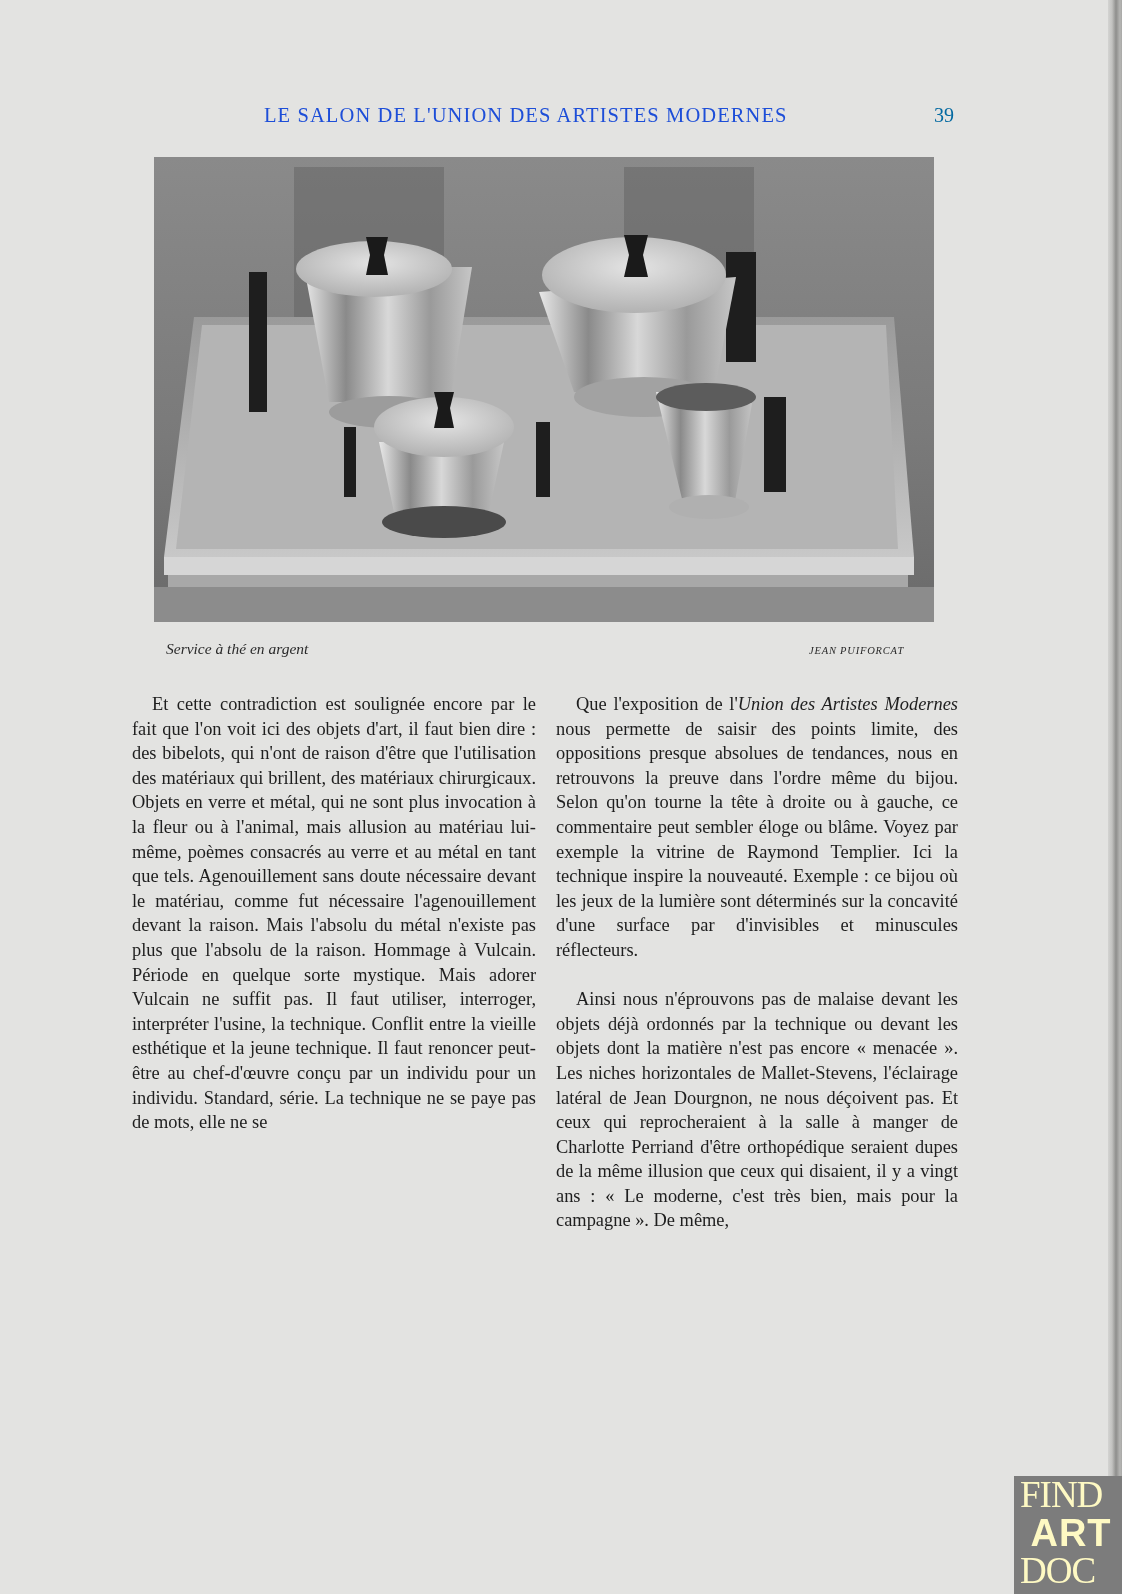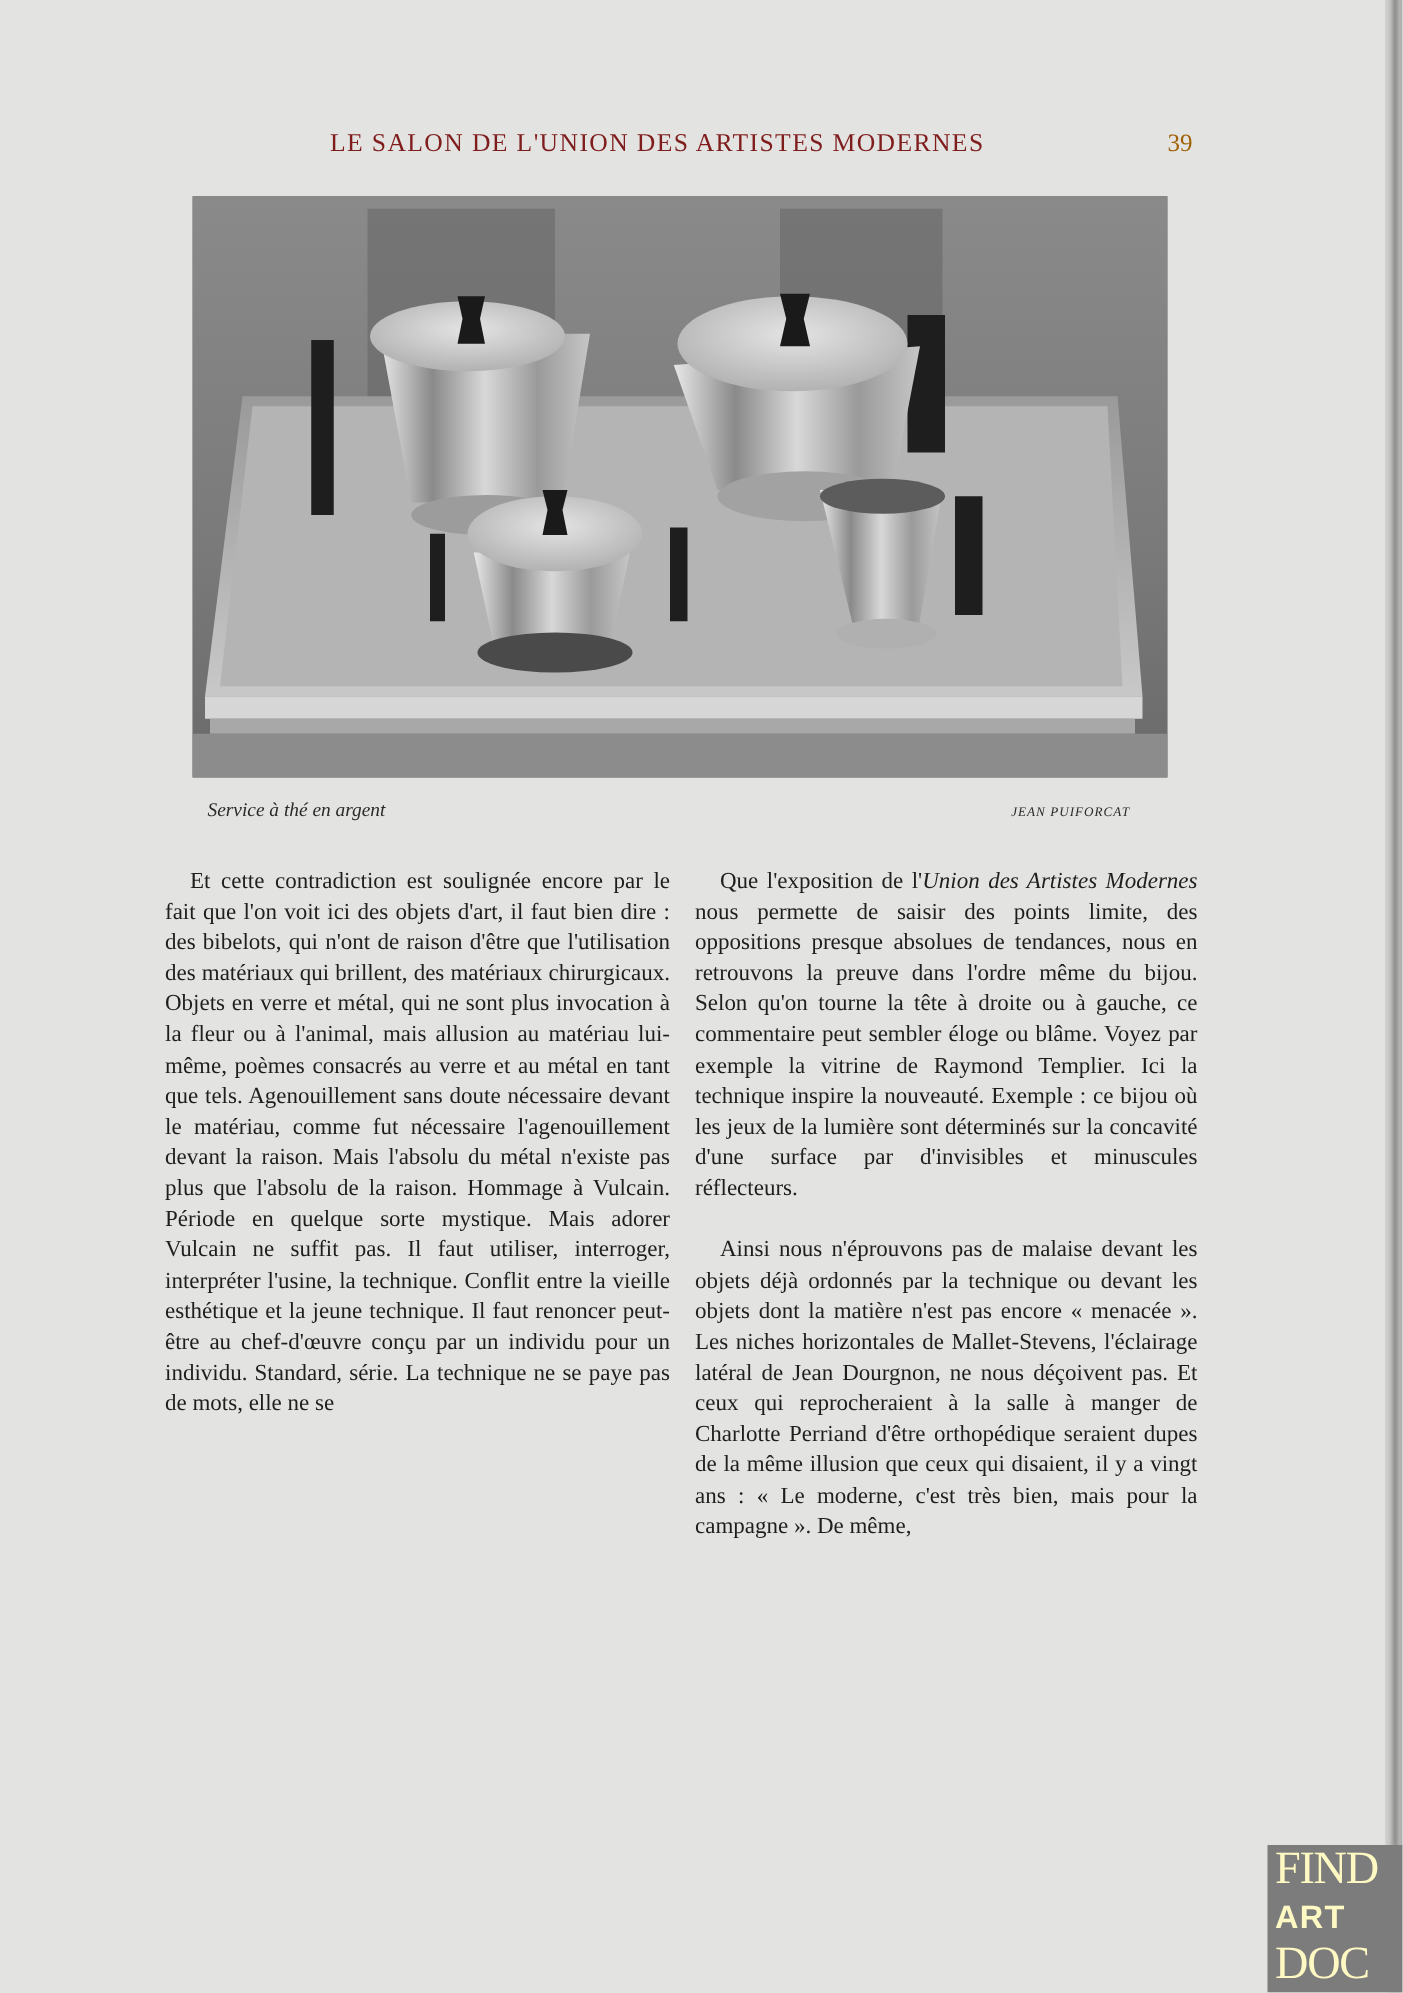--- a/index.html
+++ b/index.html
@@ -8,25 +8,25 @@
       background: #e3e3e1;
       font-family: "Liberation Serif", "DejaVu Serif", serif;
       color: #1e1e1e;
     }
     .page-edge {
       position: absolute; top: 0; right: 0; width: 14px; height: 1594px;
       background: linear-gradient(to right, #d4d4d2 0px, #c2c2c0 4px, #8e8e8c 8px, #b6b6b4 12px, #a8a8a6 14px);
     }
     .running-head {
       position: absolute; top: 104px; left: 264px; width: 560px;
-      font-size: 20.5px; letter-spacing: 1.1px; color: #7f1d1d;
+      font-size: 20.5px; letter-spacing: 1.1px; color: #1d4ed8;
       white-space: nowrap;
     }
     .page-number {
-      position: absolute; top: 104px; left: 934px; font-size: 20px; color: #a16207;
+      position: absolute; top: 104px; left: 934px; font-size: 20px; color: #0369a1;
     }
     .plate {
       position: absolute; left: 154px; top: 157px; width: 780px; height: 465px;
       background: #6b6b6b; overflow: hidden;
     }
     .plate svg { display: block; width: 100%; height: 100%; }
     .caption-left {
       position: absolute; top: 640px; left: 166px; font-style: italic;
       font-size: 15.5px; color: #2a2a2a;
     }
@@ -48,22 +48,22 @@
     .watermark {
       position: absolute; left: 1014px; top: 1476px; width: 108px; height: 118px;
       background: #7c7c7c; color: #fef9c3; text-align: left; padding-left: 6px;
       box-sizing: border-box; overflow: hidden;
     }
     .wm-line1, .wm-line3 {
       font-family: "Liberation Serif", serif; font-size: 37px; line-height: 38px;
       letter-spacing: -1px; display: block;
     }
     .wm-line2 {
-      font-family: "Liberation Sans", sans-serif; font-weight: bold; font-size: 26px;
-      line-height: 38px; display: block; letter-spacing: 1px;
+      font-family: "Liberation Sans", sans-serif; font-weight: bold; font-size: 38px;
+      line-height: 38px; display: block; letter-spacing: 1px; text-align: center;
     }
   </style>
 </head>
 <body>
 
 <div class="page-edge"></div>
 
 <div class="running-head">LE SALON DE L'UNION DES ARTISTES MODERNES</div>
 <div class="page-number">39</div>
 

